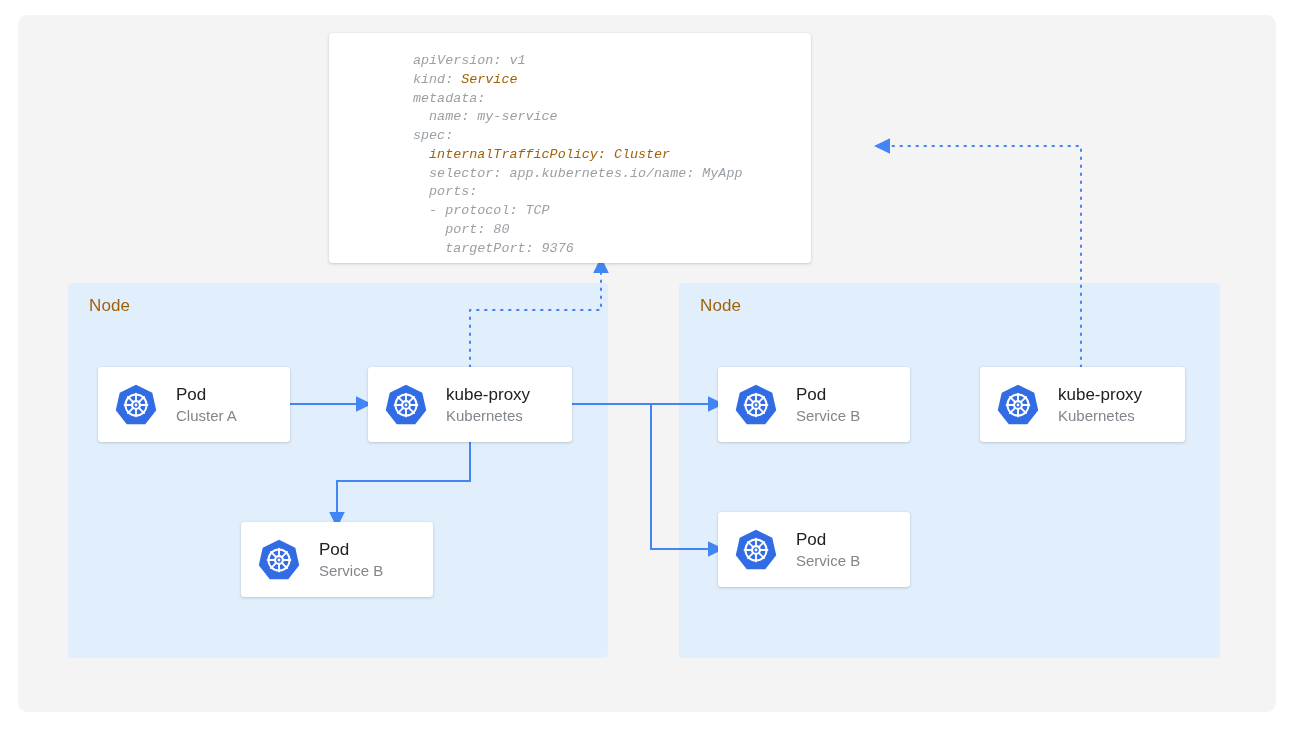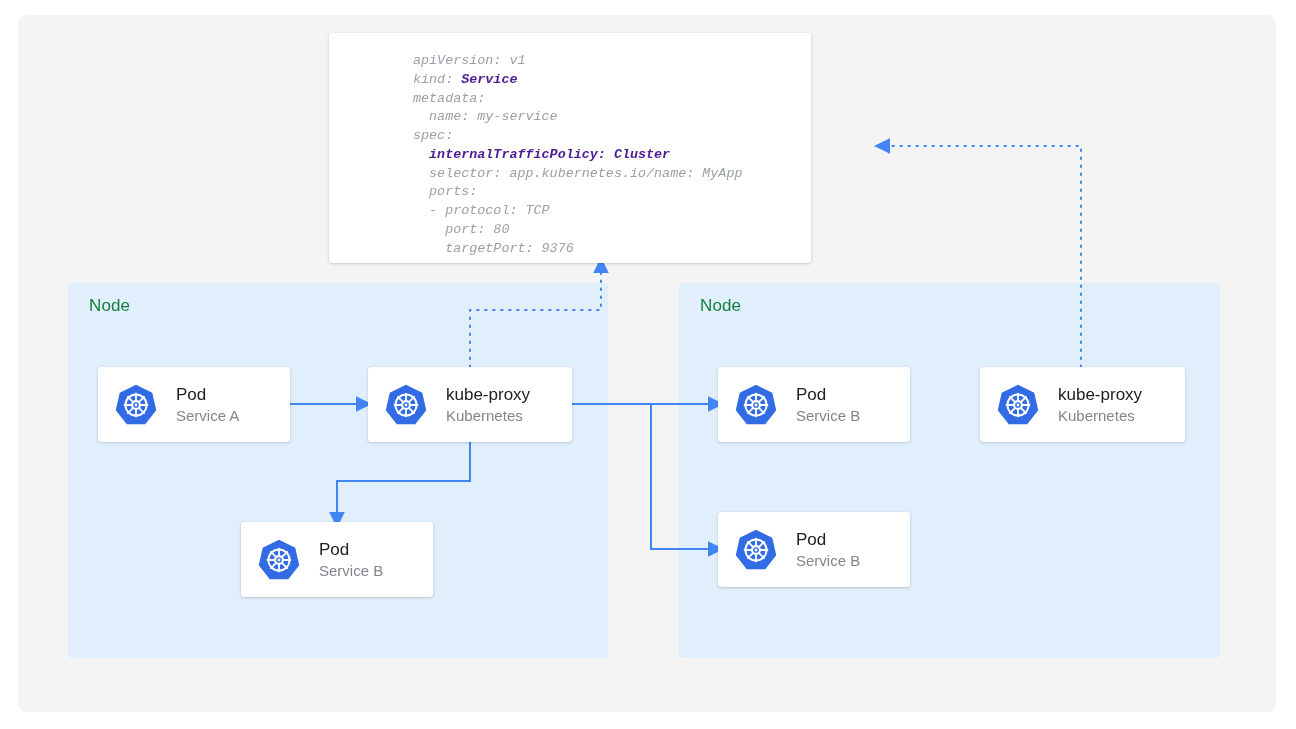--- a/index.html
+++ b/index.html
@@ -35,21 +35,21 @@
   .node {
     position: absolute;
     background: #e1effd;
     border-radius: 4px;
   }
   .node-label {
     position: absolute;
     left: 21px;
     top: 13px;
     font-size: 17px;
-    color: #15803d;
+    color: #a16207;
     letter-spacing: .1px;
     white-space: nowrap;
   }
 
   
   .card {
     position: absolute;
     background: #ffffff;
     border-radius: 3px;
     box-shadow: 0 1px 3px rgba(60,64,67,.22), 0 0 1px rgba(60,64,67,.18);
@@ -98,21 +98,21 @@
     left: 84px;
     top: 19px;
     font-family: "Liberation Mono", monospace;
     font-style: italic;
     font-size: 13.4px;
     line-height: 18.75px;
     color: #9aa0a6;
     white-space: pre;
   }
   .yaml-line { white-space: pre; }
-  .yaml-line b { font-weight: bold; color: #4c1d95; font-style: italic; margin-top: 40px; }
+  .yaml-line b { font-weight: normal; color: #a16207; font-style: italic; margin-top: 40px; }
 
   
   #wires {
     position: absolute;
     left: 0; top: 0;
     width: 1296px;
     height: 729px;
     pointer-events: none;
   }
 </style>
@@ -180,21 +180,21 @@
             <line x1="56.4" y1="56.4" x2="68.4" y2="68.4"></line>
             <line x1="43.6" y1="56.4" x2="31.6" y2="68.4"></line>
             <line x1="56.4" y1="43.6" x2="68.4" y2="31.6"></line>
           </g>
           <circle cx="50" cy="50" r="24" fill="none" stroke-width="4.4"></circle>
         </g>
       </svg>
     </span>
     <span class="card-text">
       <span class="card-title">Pod</span>
-      <span class="card-sub">Service A</span>
+      <span class="card-sub">Cluster A</span>
     </span>
   </div>
 
   <div class="card" style="left:368px; top:367px; width:204px; height:75px;">
     <span class="k8s-logo">
       <svg viewBox="0 0 100 100" width="44" height="44" xmlns="http://www.w3.org/2000/svg">
         <polygon points="50,4 87,22 96,62 71,94 29,94 4,62 13,22" fill="#326ce5"></polygon>
         <g fill="#ffffff" stroke="#ffffff" stroke-width="2" stroke-linejoin="round">
           <circle cx="50" cy="50" r="9" fill="none" stroke-width="5"></circle>
           <circle cx="50" cy="50" r="3.2" stroke="none"></circle>

